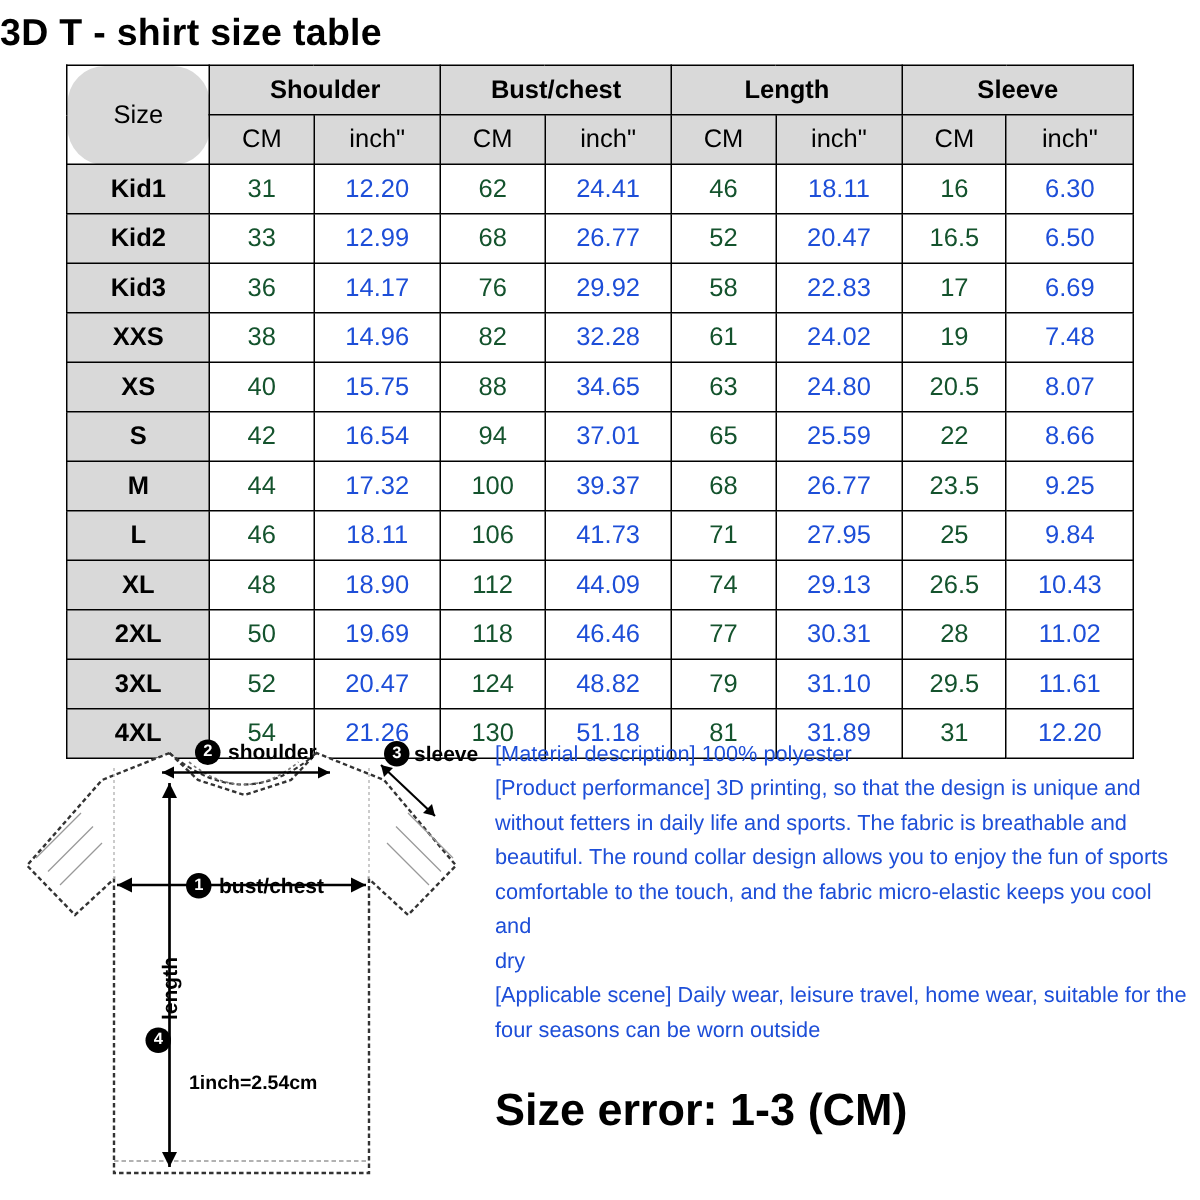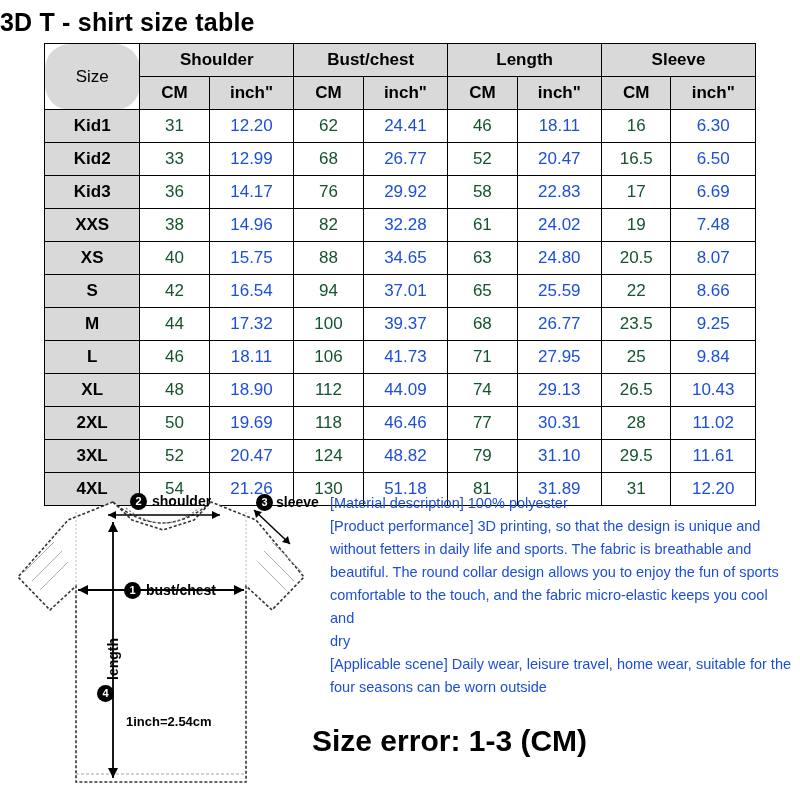--- a/index.html
+++ b/index.html
@@ -48,21 +48,21 @@
     font-size: 19px;
   }
   .hdr-size {
     background: #d9d9d9;
     font-weight: normal;
     font-size: 19px;
     border-radius: 25px;
   }
   .hdr-unit {
     background: #d9d9d9;
-    font-weight: bold;
+    font-weight: normal;
     font-size: 17px;
   }
   td.sizecell {
     background: #d9d9d9;
     font-weight: bold;
     font-size: 19px;
   }
   td.cm {
     background: #ffffff;
     color: #14532d;
@@ -96,21 +96,21 @@
     top: 10px;
     width: 462px;
   }
   .desc-line {
     font-size: 14.5px;
     line-height: 23px;
     color: #1d4ed8;
   }
   .size-error {
     position: absolute;
-    left: 312px;
+    left: 330px;
     top: 242px;
     font-size: 30px;
     font-weight: bold;
     color: #000000;
   }
 
   
   .badge {
     position: absolute;
     width: 17px;

